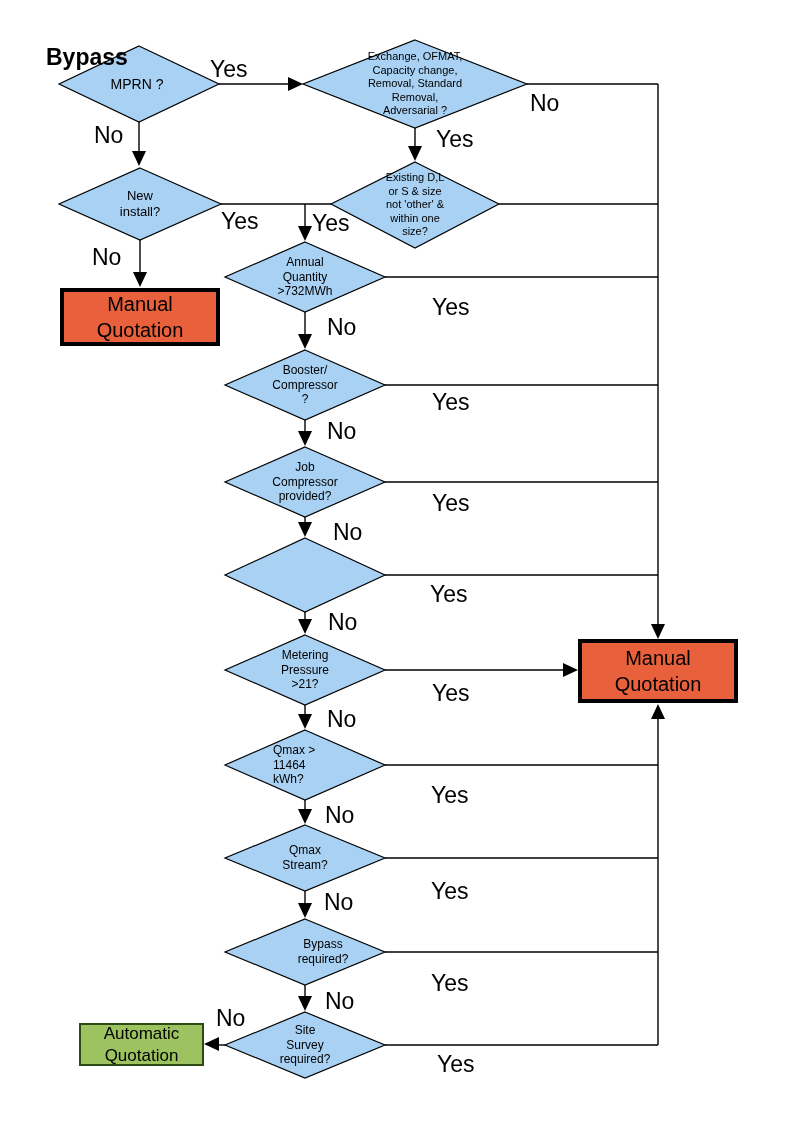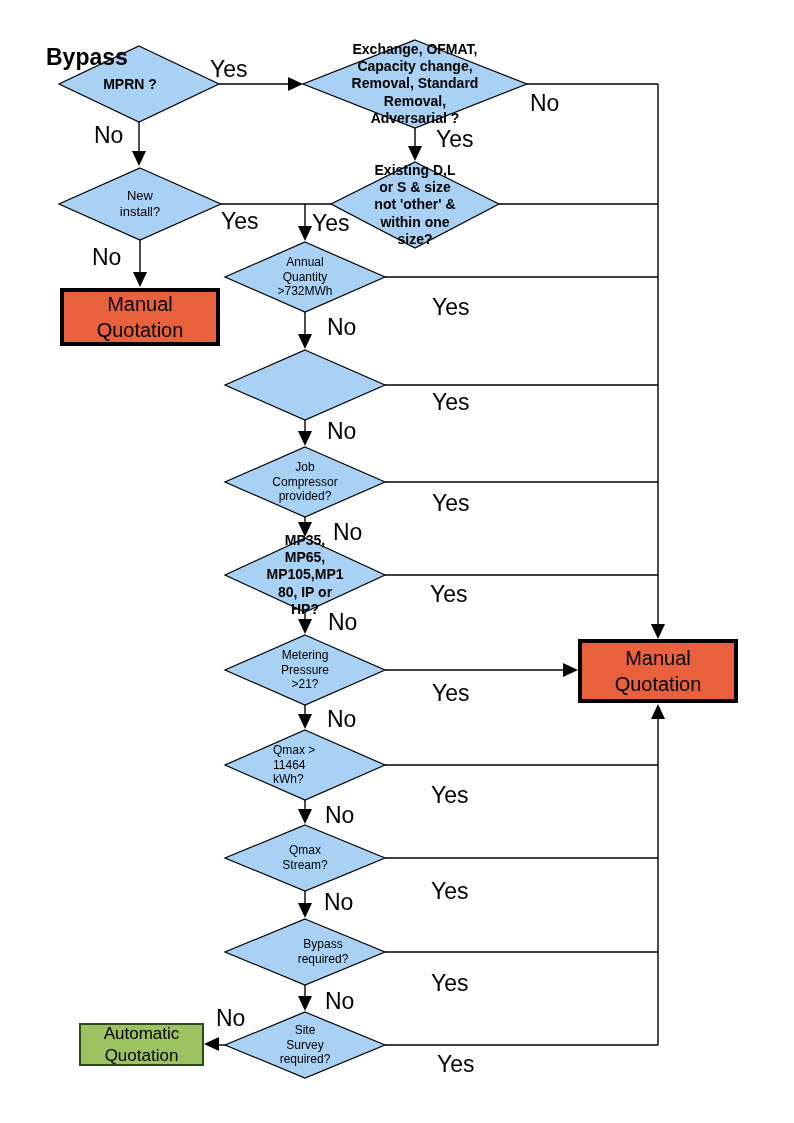--- a/index.html
+++ b/index.html
@@ -6,21 +6,21 @@
   .page {
     position:relative; width:794px; height:1123px; background:#ffffff;
     font-family:"Liberation Sans", sans-serif; color:#000; overflow:hidden;
   }
   .wires { position:absolute; left:0; top:0; }
   .start-label { position:absolute; font-weight:bold; font-size:23px; }
   .dtext {
     position:absolute; display:flex; align-items:center; justify-content:center;
     text-align:center; white-space:pre-line;
   }
-  .f11 { font-size:14px; line-height:1.22;font-weight:bold; }
+  .f11 { font-size:11px; line-height:1.22; }
   .f12 { font-size:12px; line-height:1.22; }
   .f13 { font-size:13px; line-height:1.22; }
   .f14 { font-size:14px; line-height:1.2; }
   .qmax-text { text-align:left; padding-left:48px; box-sizing:border-box; justify-content:flex-start; }
   .edge-label { position:absolute; font-size:23px; line-height:1; }
   .box {
     position:absolute; display:flex; align-items:center; justify-content:center;
     text-align:center; white-space:pre-line; box-sizing:border-box;
   }
   .box.manual { background:#E8613C; border:4px solid #000000; font-size:20px; line-height:1.3; }
@@ -99,44 +99,42 @@
       <polygon class="diamond" points="305,635 385,670 305,705 225,670" fill="#A8D1F3"></polygon>
       <polygon class="diamond" points="305,730 385,765 305,800 225,765" fill="#A8D1F3"></polygon>
       <polygon class="diamond" points="305,825 385,858 305,891 225,858" fill="#A8D1F3"></polygon>
       <polygon class="diamond" points="305,919 385,952 305,985 225,952" fill="#A8D1F3"></polygon>
       <polygon class="diamond" points="305,1012 385,1045 305,1078 225,1045" fill="#A8D1F3"></polygon>
     </g>
   </svg>
 
   <div class="start-label" style="left:46px; top:44px;">Bypass</div>
 
-  <div class="dtext f14" style="left:50px;  top:46px;  width:160px; height:76px;font-weight:bold;">MPRN ?</div>
+  <div class="dtext f14" style="left:57px;  top:46px;  width:160px; height:76px;">MPRN ?</div>
   <div class="dtext f11" style="left:303px; top:40px;  width:224px; height:88px;">Exchange, OFMAT,
 Capacity change,
 Removal, Standard
 Removal,
 Adversarial ?</div>
   <div class="dtext f13" style="left:59px;  top:168px; width:162px; height:72px;">New
 install?</div>
   <div class="dtext f11" style="left:331px; top:162px; width:168px; height:86px;">Existing D,L
 or S &amp; size
 not 'other' &amp;
 within one
 size?</div>
   <div class="dtext f12" style="left:225px; top:242px; width:160px; height:70px;">Annual
 Quantity
 &gt;732MWh</div>
+  <div class="dtext f12" style="left:225px; top:350px; width:160px; height:70px;">Booster/
+Compressor
+?</div>
   <div class="dtext f12" style="left:225px; top:447px; width:160px; height:70px;">Job
 Compressor
 provided?</div>
-  <div class="dtext f11" style="left:225px; top:538px; width:160px; height:74px;">MP35,
-MP65,
-MP105,MP1
-80, IP or
-HP?</div>
   <div class="dtext f12" style="left:225px; top:635px; width:160px; height:70px;">Metering
 Pressure
 &gt;21?</div>
   <div class="dtext f12 qmax-text" style="left:225px; top:730px; width:160px; height:70px;">Qmax &gt;
 11464
 kWh?</div>
   <div class="dtext f12" style="left:225px; top:825px; width:160px; height:66px;">Qmax
 Stream?</div>
   <div class="dtext f12" style="left:243px; top:919px; width:160px; height:66px;">Bypass
 required?</div>

